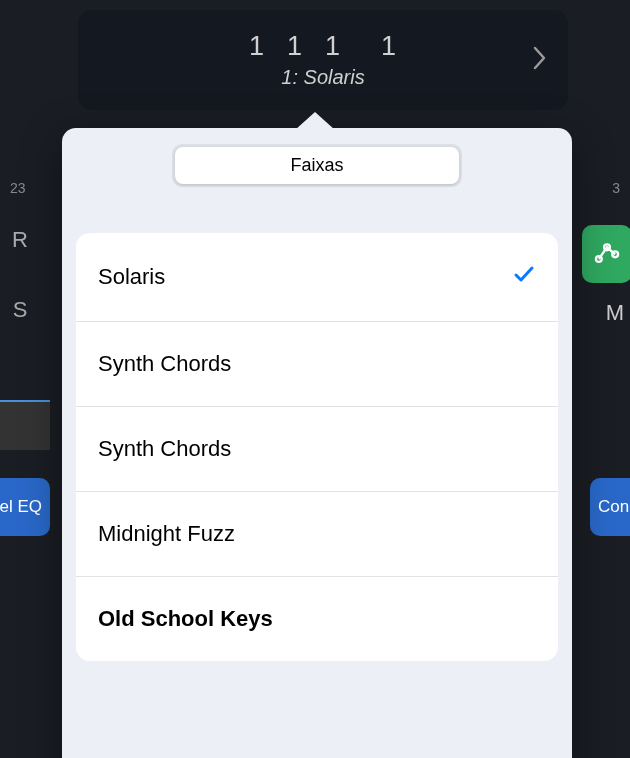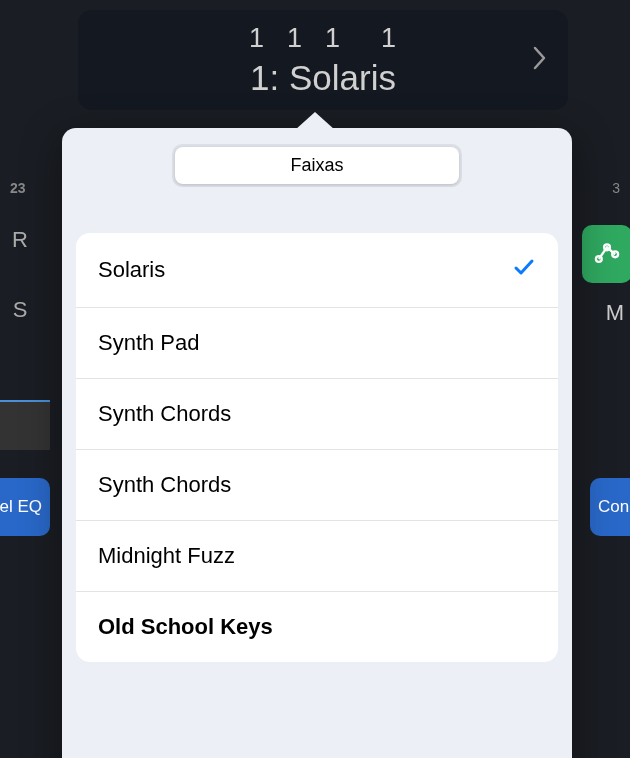--- a/index.html
+++ b/index.html
@@ -18,21 +18,21 @@
     top: 180px;
     left: 0;
     right: 0;
     height: 20px;
     display: flex;
     justify-content: space-between;
     color: #888;
     font-size: 14px;
     padding: 0 10px;
   }
-  .bg-ruler span:first-child { margin-left: 0; font-weight: bold; }
+  .bg-ruler span:first-child { margin-left: 0; }
   .bg-ruler span:last-child { margin-right: 0; }
 
   .bg-left-col {
     position: absolute;
     left: 0;
     top: 210px;
     width: 50px;
   }
   .bg-icon-btn {
     width: 40px;
@@ -109,23 +109,24 @@
     color: #d0d0d0;
   }
   .header-nums {
     font-size: 27px;
     letter-spacing: 1px;
     font-weight: 400;
     display: flex;
     gap: 22px;
   }
   .header-title {
-    font-size: 35px;
+    font-size: 20px;
     font-weight: 400;
     margin-top: 4px;
+    font-style: italic;
   }
   .header-chevron {
     position: absolute;
     right: 20px;
     top: 50%;
     transform: translateY(-50%);
     color: #999;
   }
   .header-chevron svg { width: 16px; height: 26px; }
 
@@ -182,21 +183,21 @@
   .list-card {
     margin-top: 46px;
     background: #fff;
     border-radius: 14px;
     overflow: hidden;
   }
   .list-row {
     display: flex;
     align-items: center;
     justify-content: space-between;
-    padding: 22px 22px;
+    padding: 29px 22px;
     font-size: 22px;
     color: #000;
     border-bottom: 1px solid #e3e3e3;
     cursor: pointer;
     gap: 25px;
   }
   .list-row:last-child { border-bottom: none; font-weight: bold; }
   .check {
     color: #0a7aff;
   }
@@ -268,23 +269,20 @@
   <div class="list-card">
     <div class="list-row">
       <span>Solaris</span>
       <span class="check">
         <svg viewBox="0 0 24 24">
             <path d="M4 13 L9 18 L20 6" stroke="#0a7aff" stroke-width="3" fill="none" stroke-linecap="round" stroke-linejoin="round"></path>
           </svg>
       </span>
     </div>
     <div class="list-row">
-      <span>Synth Pad</span>
-    </div>
-    <div class="list-row">
       <span>Synth Chords</span>
     </div>
     <div class="list-row">
       <span>Synth Chords</span>
     </div>
     <div class="list-row">
       <span>Midnight Fuzz</span>
     </div>
     <div class="list-row">
       <span>Old School Keys</span>

